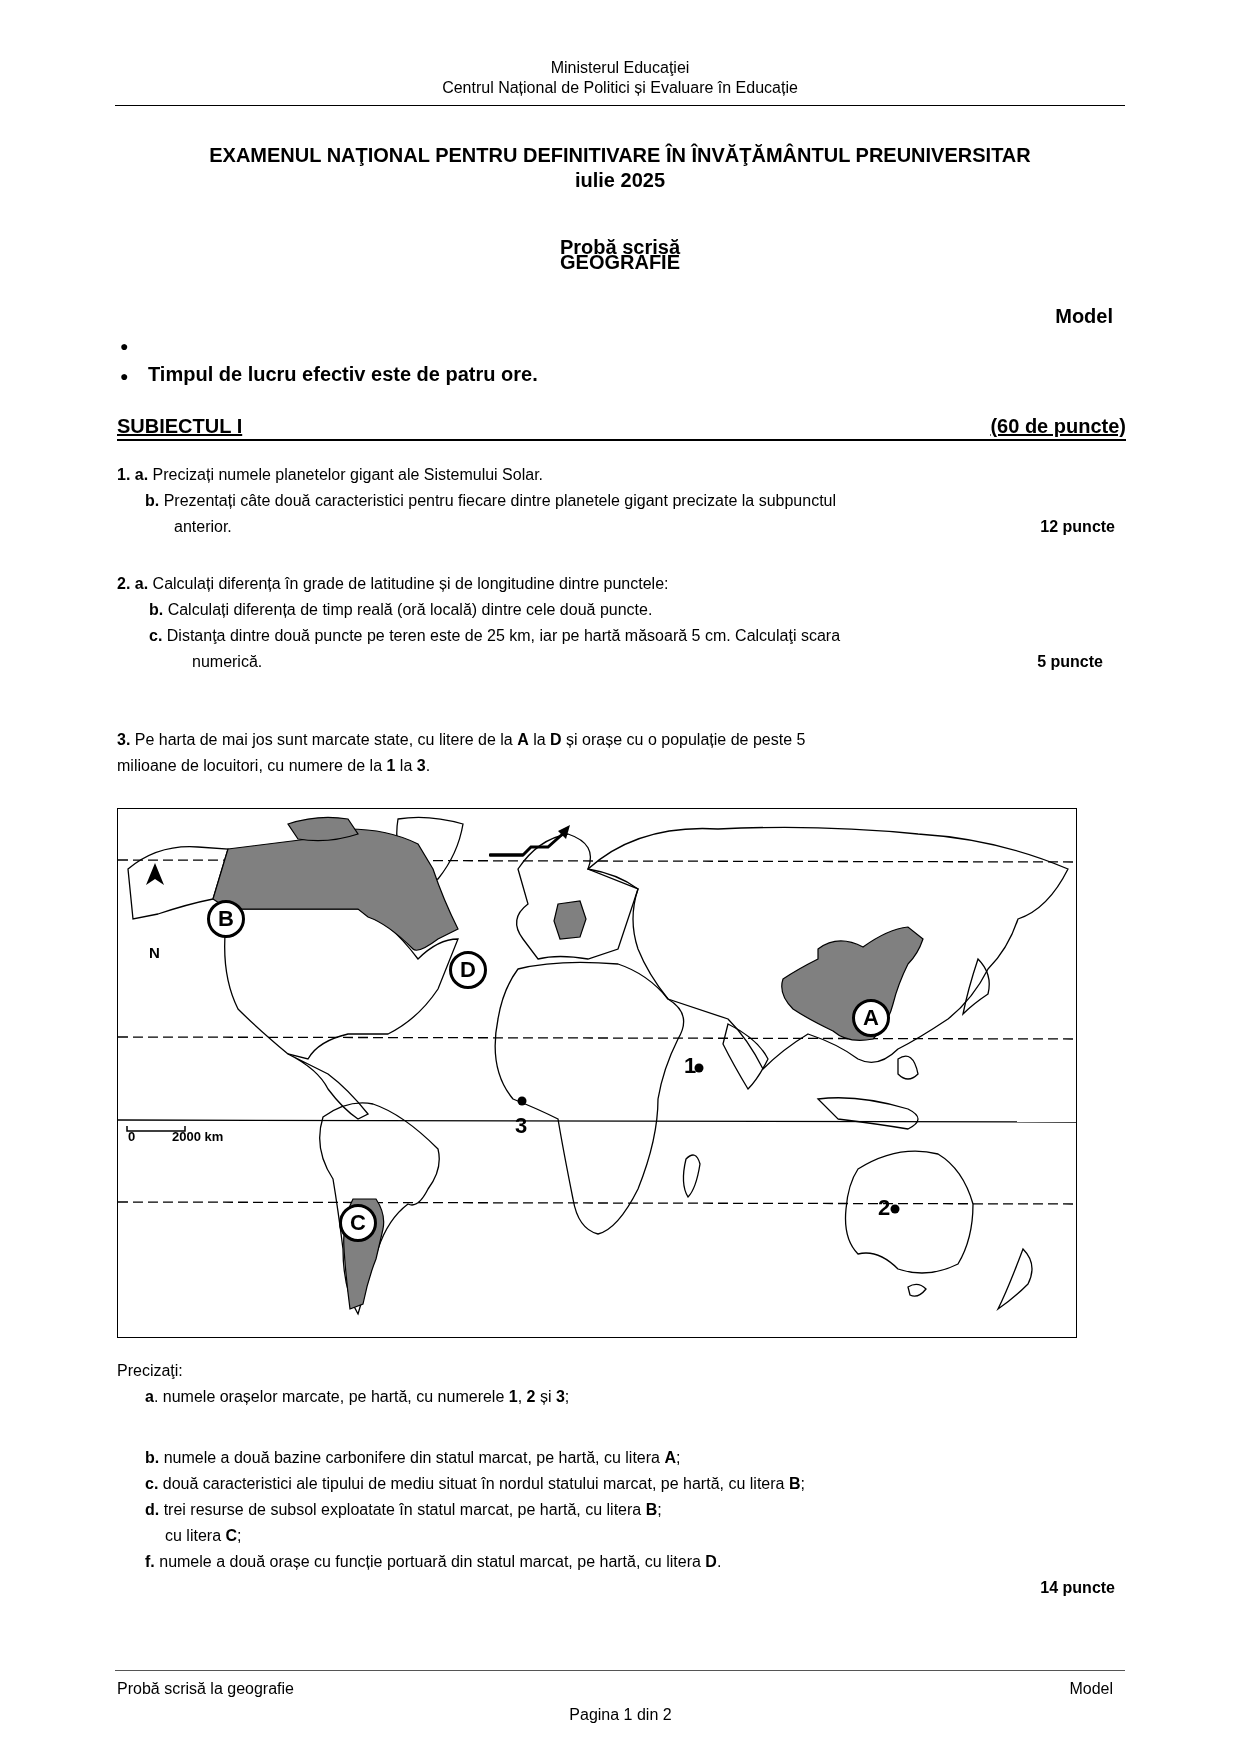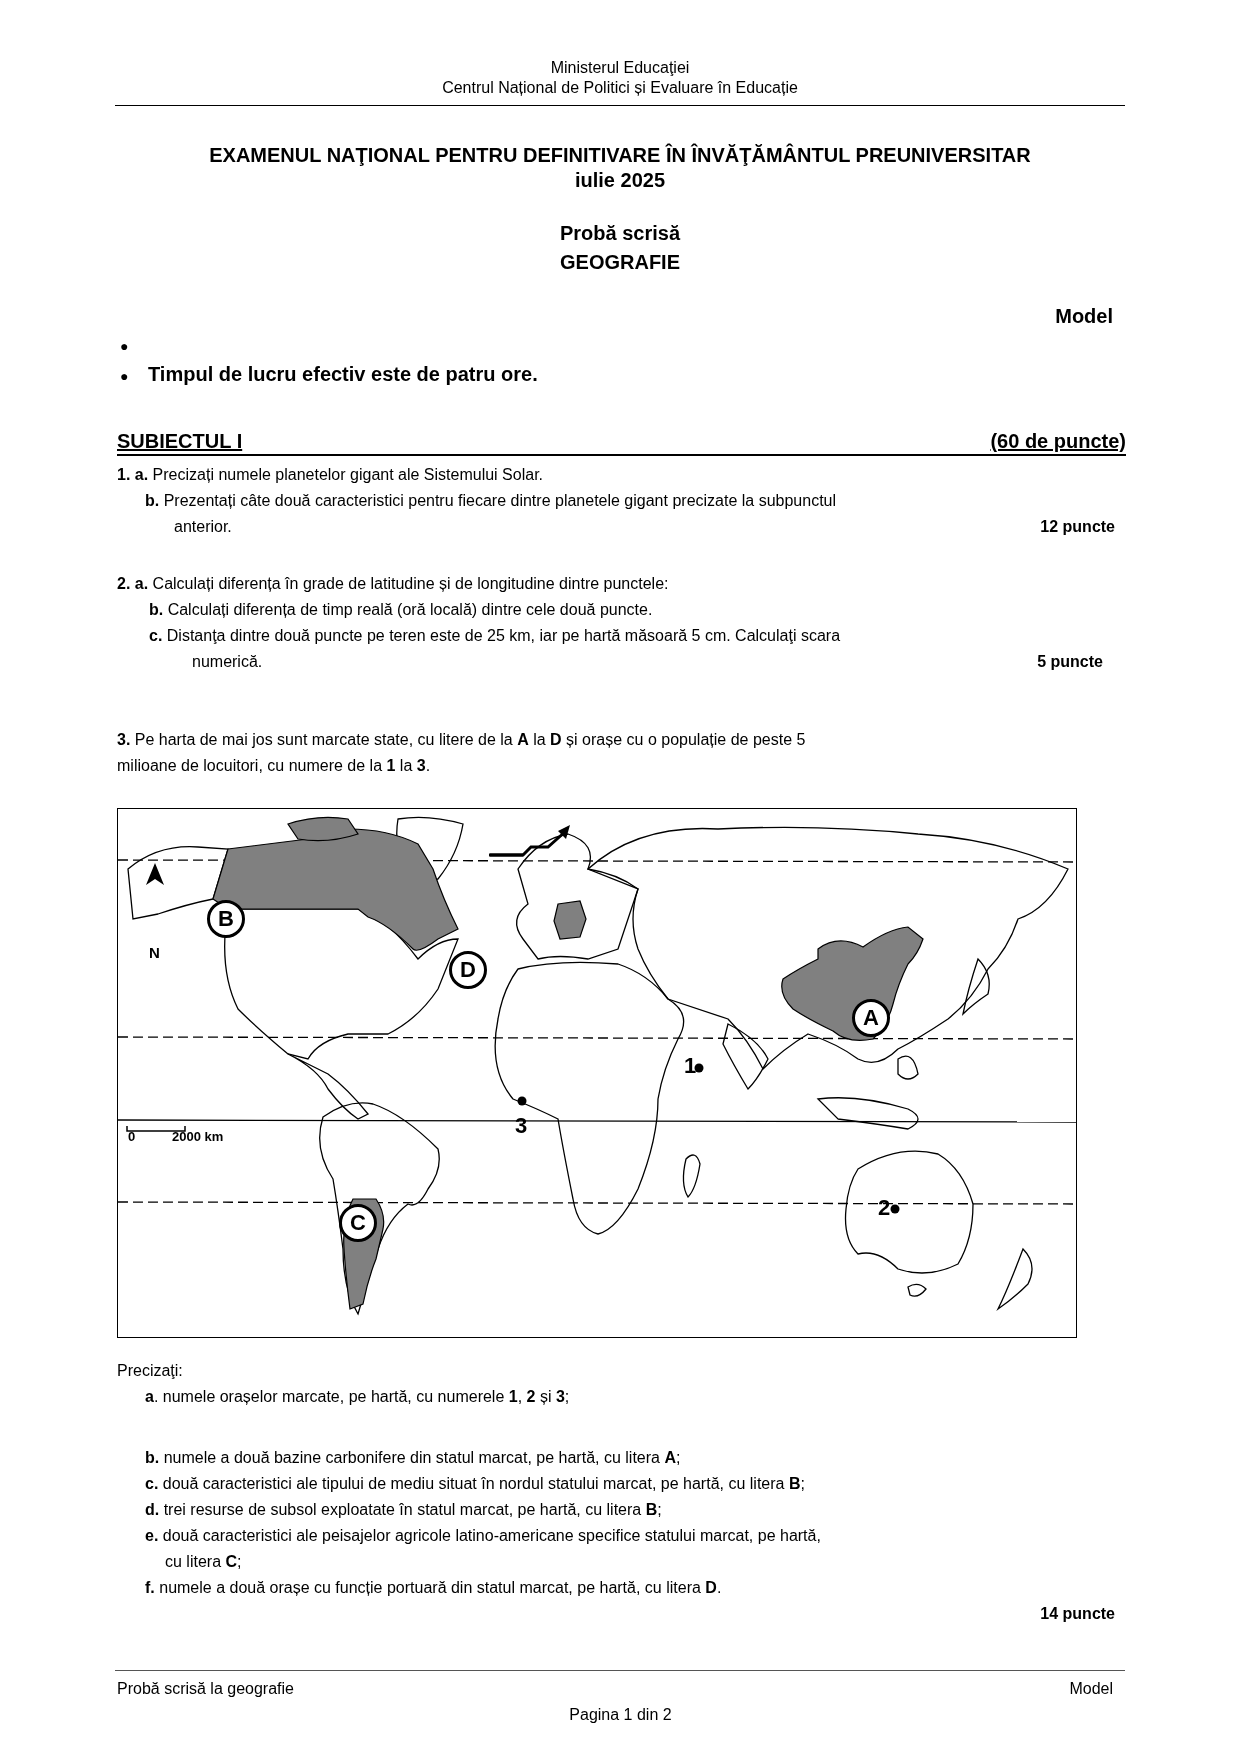--- a/index.html
+++ b/index.html
@@ -5,21 +5,21 @@
   html, body { margin: 0; padding: 0; background: #ffffff; }
   body { width: 1241px; height: 1755px; position: relative; font-family: "Liberation Sans", sans-serif; color: #000; }
   .page { position: absolute; left: 0; top: 0; width: 1229px; height: 1755px; }
   .hdr { position: absolute; left: 115px; width: 1010px; text-align: center; font-size: 16px; line-height: 19px; }
   .hdr-rule { position: absolute; left: 115px; top: 105px; width: 1010px; height: 0; border-top: 1.5px solid #000; }
   .title { position: absolute; left: 115px; width: 1010px; text-align: center; font-weight: bold; font-size: 20px; line-height: 25px; }
   .model-tag { position: absolute; right: 116px; top: 305px; font-weight: bold; font-size: 20px; }
   .bullets { position: absolute; left: 120px; top: 332px; font-weight: bold; font-size: 20px; line-height: 28px; }
   .bullets .b { display: flex; align-items: baseline; }
   .bullets .dot { width: 28px; display: inline-block; font-size: 14px; }
-  .subject { position: absolute; left: 117px; top: 429px; width: 1009px; display: flex; justify-content: space-between; font-weight: bold; font-size: 20px; border-bottom: 2px solid #000; line-height: 24px; padding-bottom: 1px; }
+  .subject { position: absolute; left: 117px; top: 414px; width: 1009px; display: flex; justify-content: space-between; font-weight: bold; font-size: 20px; border-bottom: 2px solid #000; line-height: 24px; padding-bottom: 1px; }
   .subject span { text-decoration: underline; }
   .q { position: absolute; left: 117px; width: 1010px; font-size: 16px; line-height: 26px; }
   .q .row { position: relative; white-space: nowrap; }
   .q b { font-weight: bold; }
   .pts { position: absolute; right: 12px; font-weight: bold; }
   .ind1 { padding-left: 28px; }
   .ind2 { padding-left: 75px; }
   .map { position: absolute; left: 117px; top: 808px; width: 960px; height: 530px; border: 1.5px solid #000; box-sizing: border-box; overflow: hidden; background: #fff; }
   .map svg { position: absolute; left: 0; top: 0; }
   .marker { position: absolute; width: 38px; height: 38px; border: 3px solid #000; border-radius: 50%; background: #fff; box-sizing: border-box; display: flex; align-items: center; justify-content: center; font-weight: bold; font-size: 22px; }
@@ -32,21 +32,21 @@
 <body>
 
 <div class="page">
 
   <div class="hdr" style="top:58px;">Ministerul Educaţiei</div>
   <div class="hdr" style="top:78px;">Centrul Național de Politici și Evaluare în Educație</div>
   <div class="hdr-rule"></div>
 
   <div class="title" style="top:143px;">EXAMENUL NAŢIONAL PENTRU DEFINITIVARE ÎN ÎNVĂŢĂMÂNTUL PREUNIVERSITAR</div>
   <div class="title" style="top:168px;">iulie 2025</div>
-  <div class="title" style="top:221px;">Probă scrisă</div>
+  <div class="title" style="top:235px;">Probă scrisă</div>
   <div class="title" style="top:250px;">GEOGRAFIE</div>
   <div class="model-tag">Model</div>
 
   <div class="bullets">
     <div class="b">
         <span class="dot">●</span>
       </div>
     <div class="b">
         <span class="dot">●</span>
         <span>Timpul de lucru efectiv este de patru ore.</span>
@@ -154,21 +154,20 @@
     <div class="scale" style="left:10px; top:320px;">0</div>
     <div class="scale" style="left:54px; top:320px;">2000 km</div>
   </div>
 
   <div class="q" style="top:1358px;">
     <div class="row" style="margin-bottom:0;"><span>Precizaţi:</span></div>
     <div class="row" style="padding-left:28px;"><b>a</b><span>. numele orașelor marcate, pe hartă, cu numerele </span><b>1</b><span>, </span><b>2</b><span> și </span><b>3</b><span>;</span></div>
     <div class="row" style="padding-left:28px;margin-top:35px;"><b>b.</b><span> numele a două bazine carbonifere din statul marcat, pe hartă, cu litera </span><b>A</b><span>;</span></div>
     <div class="row" style="padding-left:28px;"><b>c.</b><span> două caracteristici ale tipului de mediu situat în nordul statului marcat, pe hartă, cu litera </span><b>B</b><span>;</span></div>
     <div class="row" style="padding-left:28px;"><b>d.</b><span> trei resurse de subsol exploatate în statul marcat, pe hartă, cu litera </span><b>B</b><span>;</span></div>
-    <div class="row" style="padding-left:28px;"><b>e.</b><span> două caracteristici ale peisajelor agricole latino-americane specifice statului marcat, pe hartă,</span></div>
     <div class="row" style="padding-left:48px;"><span>cu litera </span><b>C</b><span>;</span></div>
     <div class="row" style="padding-left:28px;"><b>f.</b><span> numele a două orașe cu funcție portuară din statul marcat, pe hartă, cu litera </span><b>D</b><span>.</span></div>
     <div class="row">
         <span class="pts" style="position:static; float:right; margin-right:12px;">14 puncte</span>
       </div>
   </div>
 
   <div class="foot-rule"></div>
   <div class="foot" style="left:117px; top:1680px;">Probă scrisă la geografie</div>
   <div class="foot" style="right:116px; top:1680px;">Model</div>

